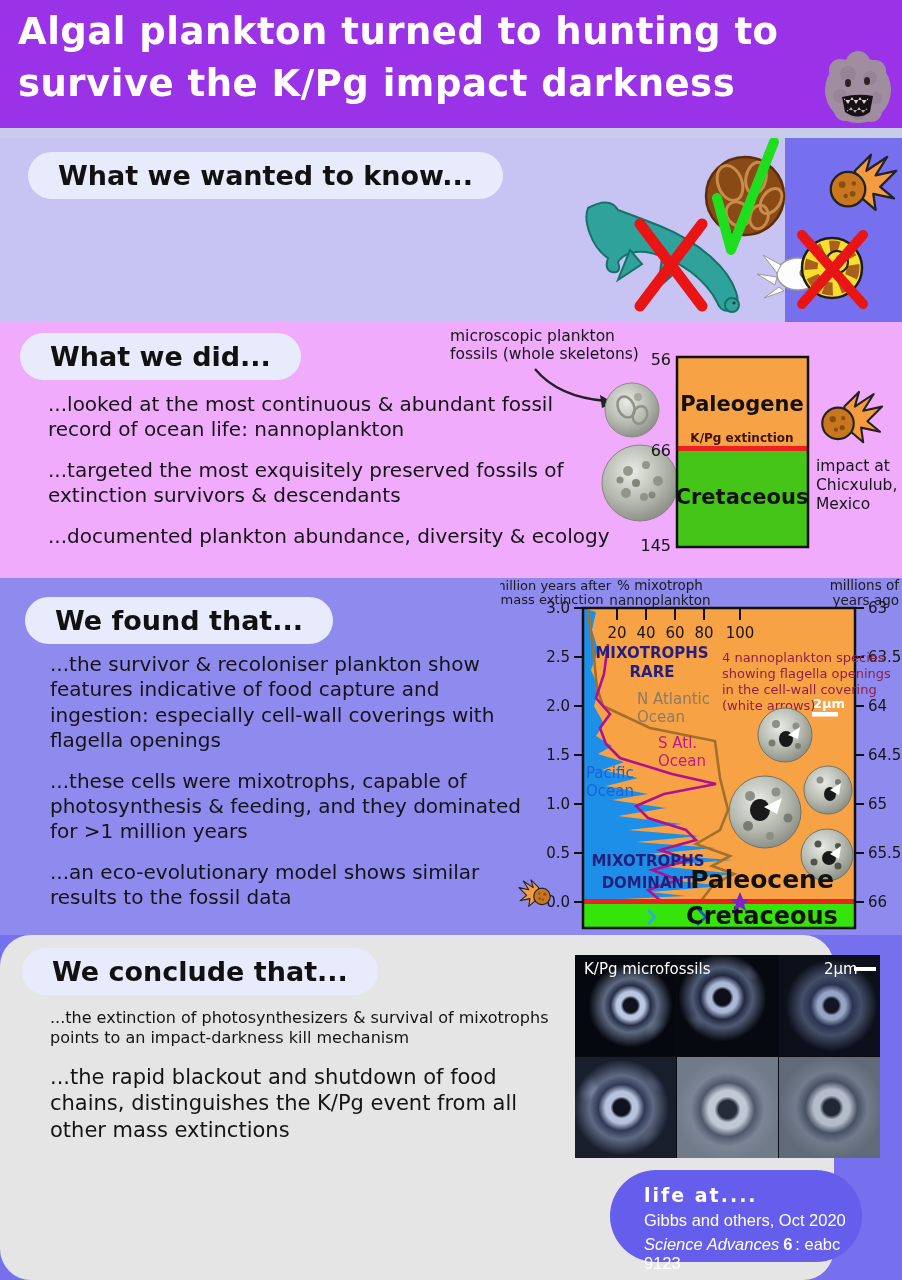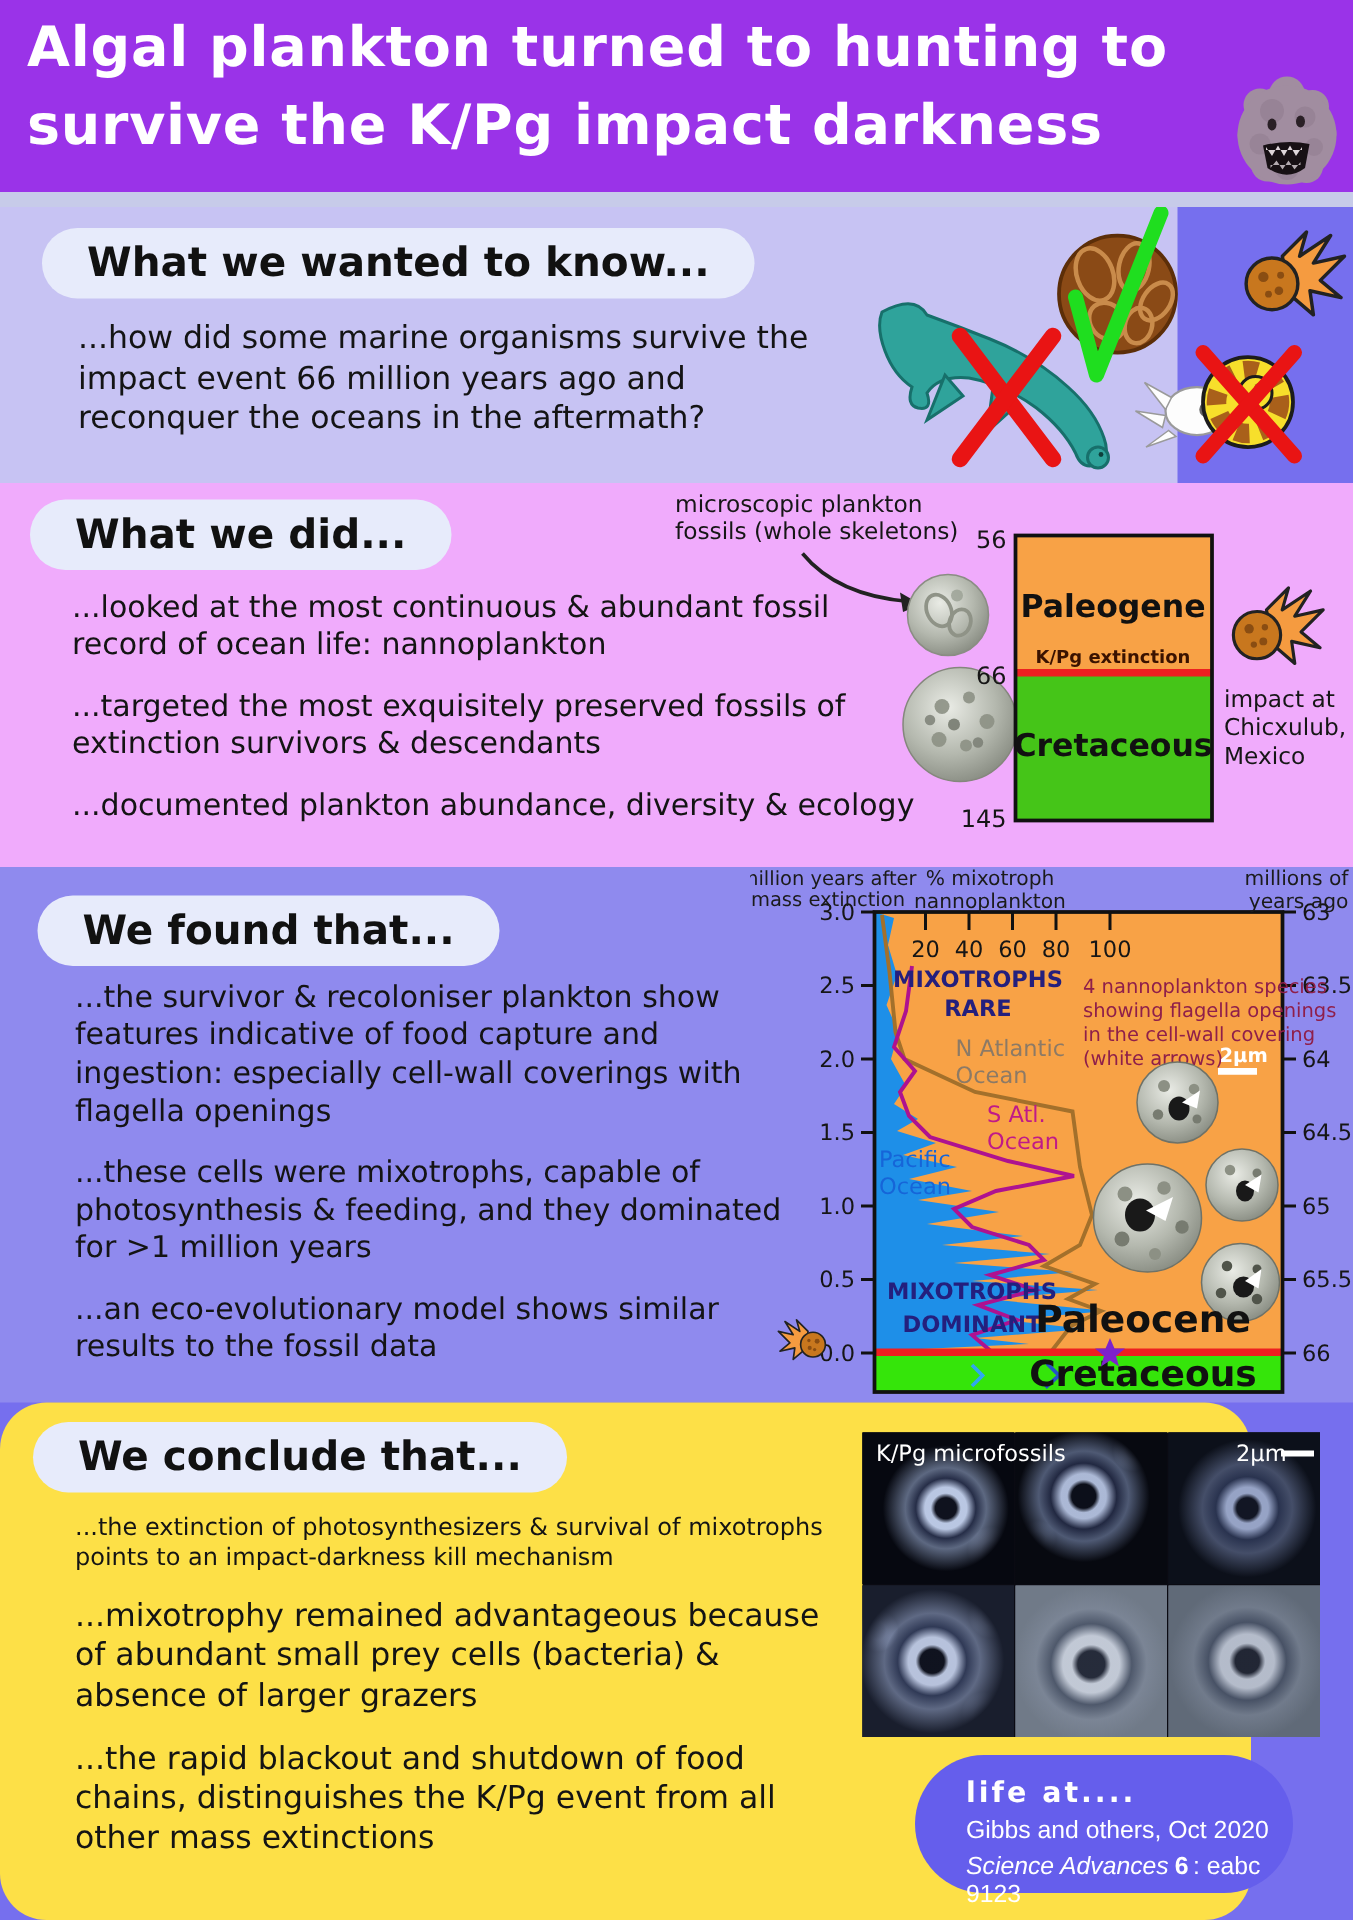--- a/index.html
+++ b/index.html
@@ -5,21 +5,21 @@
   html,body{margin:0;padding:0;background:#555;}
   .poster{position:relative;width:902px;height:1280px;overflow:hidden;
     font-family:"DejaVu Sans",sans-serif;background:#766fee;}
   .abs{position:absolute;}
   
   .band-header{left:0;top:0;width:902px;height:128px;background:#9a33e8;}
   .band-strip{left:0;top:128px;width:902px;height:10px;background:#c7cbe9;}
   .band-s1{left:0;top:138px;width:785px;height:184px;background:#c7c3f3;}
   .band-s2{left:0;top:322px;width:902px;height:256px;background:#f0abfc;}
   .band-s3{left:0;top:578px;width:902px;height:357px;background:#8f8aee;}
-  .band-s4{left:0;top:935px;width:834px;height:345px;background:#fde047;border-radius:31px;}
+  .band-s4{left:0;top:935px;width:834px;height:345px;background:#e5e5e5;border-radius:31px;}
   .title-line{color:#fff;font-weight:bold;font-size:37px;letter-spacing:.5px;white-space:nowrap;}
   .pill{background:#e7ebfb;border-radius:30px;padding:8px 30px;display:inline-block;}
   .pill span{font-size:27px;font-weight:bold;color:#111;white-space:nowrap;}
   .bodytext p{margin:0 0 15px 0;font-size:20px;line-height:1.27;color:#141414;}
   .s2text p{font-size:20px;}
   svg text{font-family:"DejaVu Sans",sans-serif;}
   
   .micro-grid{left:575px;top:955px;width:305px;height:203px;display:grid;
     grid-template-columns:repeat(3,1fr);grid-template-rows:repeat(2,1fr);gap:1px;background:#0a0a12;}
   .tile{width:100%;height:100%;}
@@ -101,23 +101,20 @@
         <polygon points="29,62 33,57 37,63 41,57 45,63 49,58 49,60 29,60" fill="#cfc5ca" opacity=".85"></polygon>
       </g>
     </svg>
   </div>
   <div class="abs band-strip"></div>
 
   <div class="abs band-s1">
     <div class="abs pill" style="left:28px;top:14px">
       <span>What we wanted to know...</span>
     </div>
-    <div class="abs bodytext" style="left:52px;top:74px;width:505px">
-      <p style="font-size:21px">...how did some marine organisms survive the impact event 66 million years ago and reconquer the oceans in the aftermath?</p>
-    </div>
     <svg class="abs" style="left:560px;top:0" width="342" height="184">
 
       <g>
         <path d="M28,70 Q50,58 58,72 Q80,80 100,88 Q130,100 152,120 Q170,136 176,154 Q181,168 170,172 Q161,175 157,164 Q149,148 131,134 Q109,118 86,114 Q66,112 58,124 Q62,136 52,134 Q44,132 48,120 Q36,112 30,96 Q24,80 28,70 Z" fill="#2fa39b" stroke="#17706b" stroke-width="2"></path>
         <path d="M70,112 L58,142 L82,126 Z" fill="#2fa39b" stroke="#17706b" stroke-width="2"></path>
         <path d="M102,120 L98,150 L118,132 Z" fill="#2fa39b" stroke="#17706b" stroke-width="2"></path>
         <circle cx="172" cy="167" r="7" fill="#2fa39b" stroke="#17706b" stroke-width="2"></circle>
         <circle cx="174" cy="165" r="1.6" fill="#0e3f3c"></circle>
       </g>
       <g stroke="#e91414" stroke-width="11" stroke-linecap="round">
@@ -374,21 +371,20 @@
       <use href="#comet" transform="translate(42,314) scale(-0.55,0.55)"></use>
     </svg>
   </div>
 
   <div class="abs band-s4">
     <div class="abs pill" style="left:22px;top:13px">
       <span>We conclude that...</span>
     </div>
     <div class="abs bodytext" style="left:50px;top:73px;width:515px">
       <p style="font-size:16px">...the extinction of photosynthesizers &amp; survival of mixotrophs points to an impact-darkness kill mechanism</p>
-      <p style="font-size:21px">...mixotrophy remained advantageous because of abundant small prey cells (bacteria) &amp; absence of larger grazers</p>
       <p style="font-size:21px">...the rapid blackout and shutdown of food chains, distinguishes the K/Pg event from all other mass extinctions</p>
     </div>
   </div>
 
   <div class="abs micro-grid">
     <div class="tile t1"></div>
     <div class="tile t2"></div>
     <div class="tile t3"></div>
     <div class="tile t4"></div>
     <div class="tile t5"></div>

